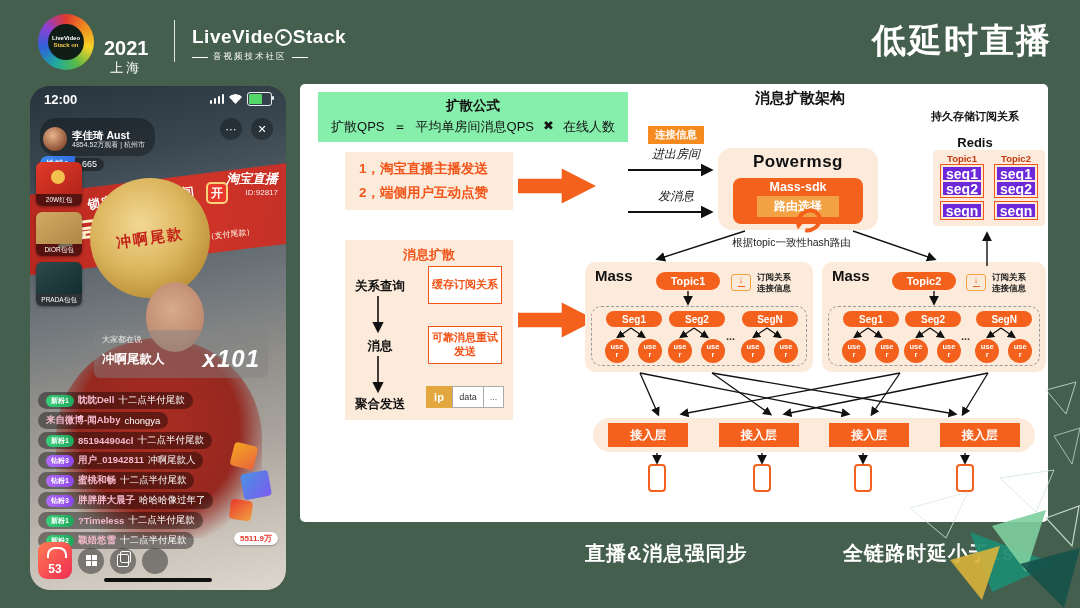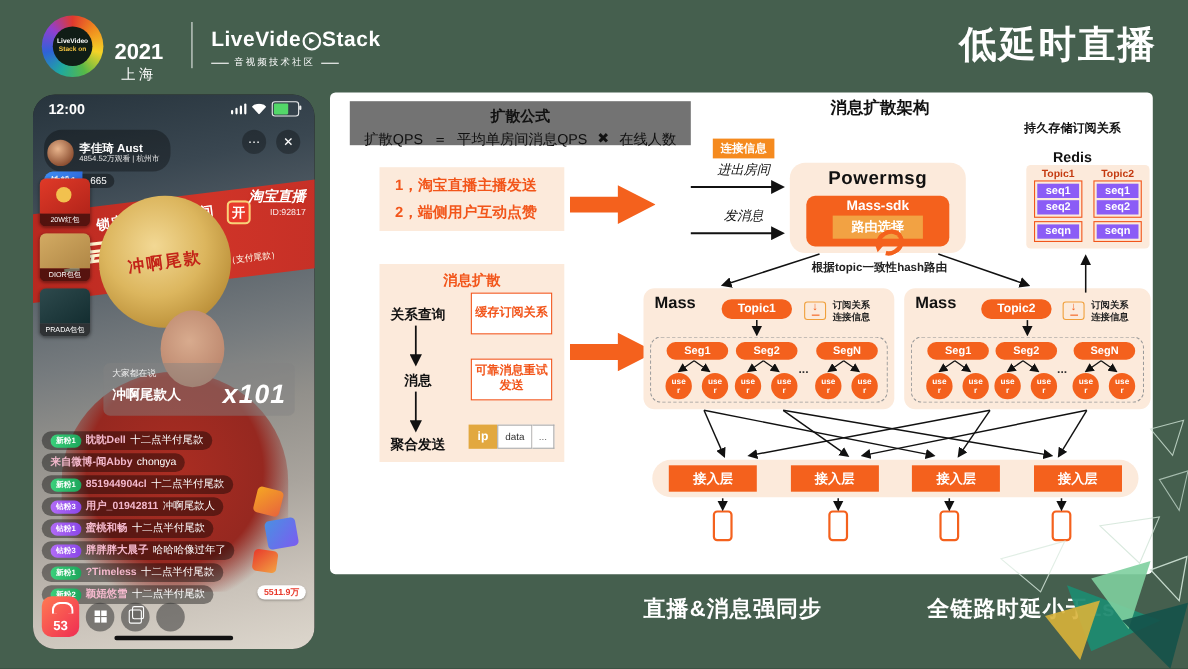--- a/index.html
+++ b/index.html
@@ -108,21 +108,21 @@
   .ic-grid{width:11px;height:11px;background:
     linear-gradient(#fff,#fff) 0 0/5px 5px no-repeat,linear-gradient(#fff,#fff) 6px 0/5px 5px no-repeat,
     linear-gradient(#fff,#fff) 0 6px/5px 5px no-repeat,linear-gradient(#fff,#fff) 6px 6px/5px 5px no-repeat;}
   .ic-copy{width:10px;height:11px;border:1.5px solid #fff;border-radius:2px;position:relative;background:rgba(55,55,55,.2);}
   .ic-copy::after{content:"";position:absolute;left:2px;top:-4px;width:9px;height:10px;border:1.5px solid #fff;border-radius:2px;}
   .homebar{position:absolute;left:50%;transform:translateX(-50%);top:492px;width:108px;height:4px;border-radius:2px;background:#111;}
 
   
   .panel{left:300px;top:84px;width:748px;height:438px;background:#fff;border-radius:5px;}
   .peach{background:#fceadb;}
-  .fbox{left:318px;top:92px;width:310px;height:40px;background:#737373;text-align:center;color:#111;}
+  .fbox{left:318px;top:92px;width:310px;height:50px;background:#86efac;text-align:center;color:#111;}
   .fbox .t{font-size:13.5px;font-weight:700;margin-top:5px;}
   .fbox .eq{display:flex;justify-content:center;gap:9px;font-size:13px;margin-top:3px;}
   .fbox .x{font-weight:700;}
   .arch-title{left:695px;top:89px;width:210px;text-align:center;font-size:15px;font-weight:700;color:#111;}
   .srcbox{left:345px;top:152px;width:168px;height:58px;color:#f2551a;font-size:13.5px;font-weight:700;
     display:flex;flex-direction:column;justify-content:center;padding-left:14px;gap:6px;box-sizing:border-box;}
   .blockarrow{width:78px;height:40px;background:#f4611d;
     clip-path:polygon(0 32%,56% 32%,56% 6%,100% 50%,56% 94%,56% 68%,0 68%);}
   .difbox{left:345px;top:240px;width:168px;height:180px;}
   .difbox .t{position:absolute;left:0;right:0;top:6px;text-align:center;color:#f2551a;font-size:13px;font-weight:700;}
@@ -141,30 +141,30 @@
   .pmsg .t{text-align:center;font-size:17px;font-weight:700;color:#111;margin-top:4px;letter-spacing:.5px;}
   .sdk{position:absolute;left:15px;right:15px;top:30px;height:46px;background:#f4611d;border-radius:8px;text-align:center;}
   .sdk .s{color:#fff;font-size:12.5px;font-weight:700;display:block;margin-top:2px;}
   .route{margin:2px auto 0;width:82px;height:21px;background:#f2a243;color:#fff;font-size:12px;font-weight:700;
     display:flex;align-items:center;justify-content:center;}
   .refresh{left:795px;top:208px;width:28px;height:25px;}
   .refresh::before{content:"";position:absolute;inset:1px;border:4.5px solid #f4611d;border-radius:50%;
     border-left-color:transparent;transform:rotate(-30deg);}
   .refresh::after{content:"";position:absolute;left:-1px;top:10px;width:0;height:0;
     border-top:5px solid transparent;border-bottom:5px solid transparent;border-right:8px solid #f4611d;transform:rotate(40deg);}
-  .hashnote{left:738px;top:236px;width:155px;text-align:left;font-size:10.5px;font-weight:700;color:#222;}
+  .hashnote{left:714px;top:236px;width:155px;text-align:center;font-size:10.5px;font-weight:400;color:#222;}
 
   .persist{left:905px;top:109px;width:140px;text-align:center;font-size:11px;font-weight:700;color:#111;}
   .redis-n{left:905px;top:135px;width:140px;text-align:center;font-size:13px;font-weight:700;color:#111;}
   .redisbox{left:933px;top:150px;width:112px;height:76px;border-radius:4px;display:flex;gap:6px;justify-content:center;padding-top:3px;box-sizing:border-box;}
   .rt{width:48px;display:flex;flex-direction:column;align-items:center;}
   .rt .tn{font-size:9.5px;font-weight:700;color:#c43a10;}
   .rt .grp{width:44px;border:1.5px solid #f2551a;padding:2px;display:flex;flex-direction:column;gap:2px;box-sizing:border-box;}
   .rt .grp.g2{margin-top:3px;}
-  .rcell{height:13px;background:#8b5cf6;color:#fff;font-size:10px;font-weight:700;display:flex;align-items:center;justify-content:center;}
+  .rcell{height:13px;background:#6d28d9;color:#fff;font-size:14px;font-weight:700;display:flex;align-items:center;justify-content:center;}
 
   .mass{top:262px;height:110px;border-radius:10px;}
   .mass .nm{position:absolute;left:10px;top:5px;font-size:15px;font-weight:700;color:#111;}
   .topicpill{position:absolute;top:10px;width:64px;height:18px;background:#f4611d;border-radius:9px;color:#fff;
     font-size:11px;font-weight:700;display:flex;align-items:center;justify-content:center;}
   .dlicon{position:absolute;top:12px;width:20px;height:17px;border:1.5px solid #f0a03c;border-radius:3px;
     color:#f4611d;font-size:10px;font-weight:700;display:flex;align-items:flex-start;justify-content:center;box-sizing:border-box;}
   .dlicon i{font-style:normal;border-bottom:1.5px solid #f4611d;line-height:1;padding:0 1px 1px;}
   .massnote{position:absolute;top:10px;font-size:8.5px;font-weight:700;color:#222;line-height:1.3;}
   .dashed{position:absolute;left:6px;right:6px;top:44px;bottom:6px;border:1.5px dashed #9a9a9a;border-radius:10px;

